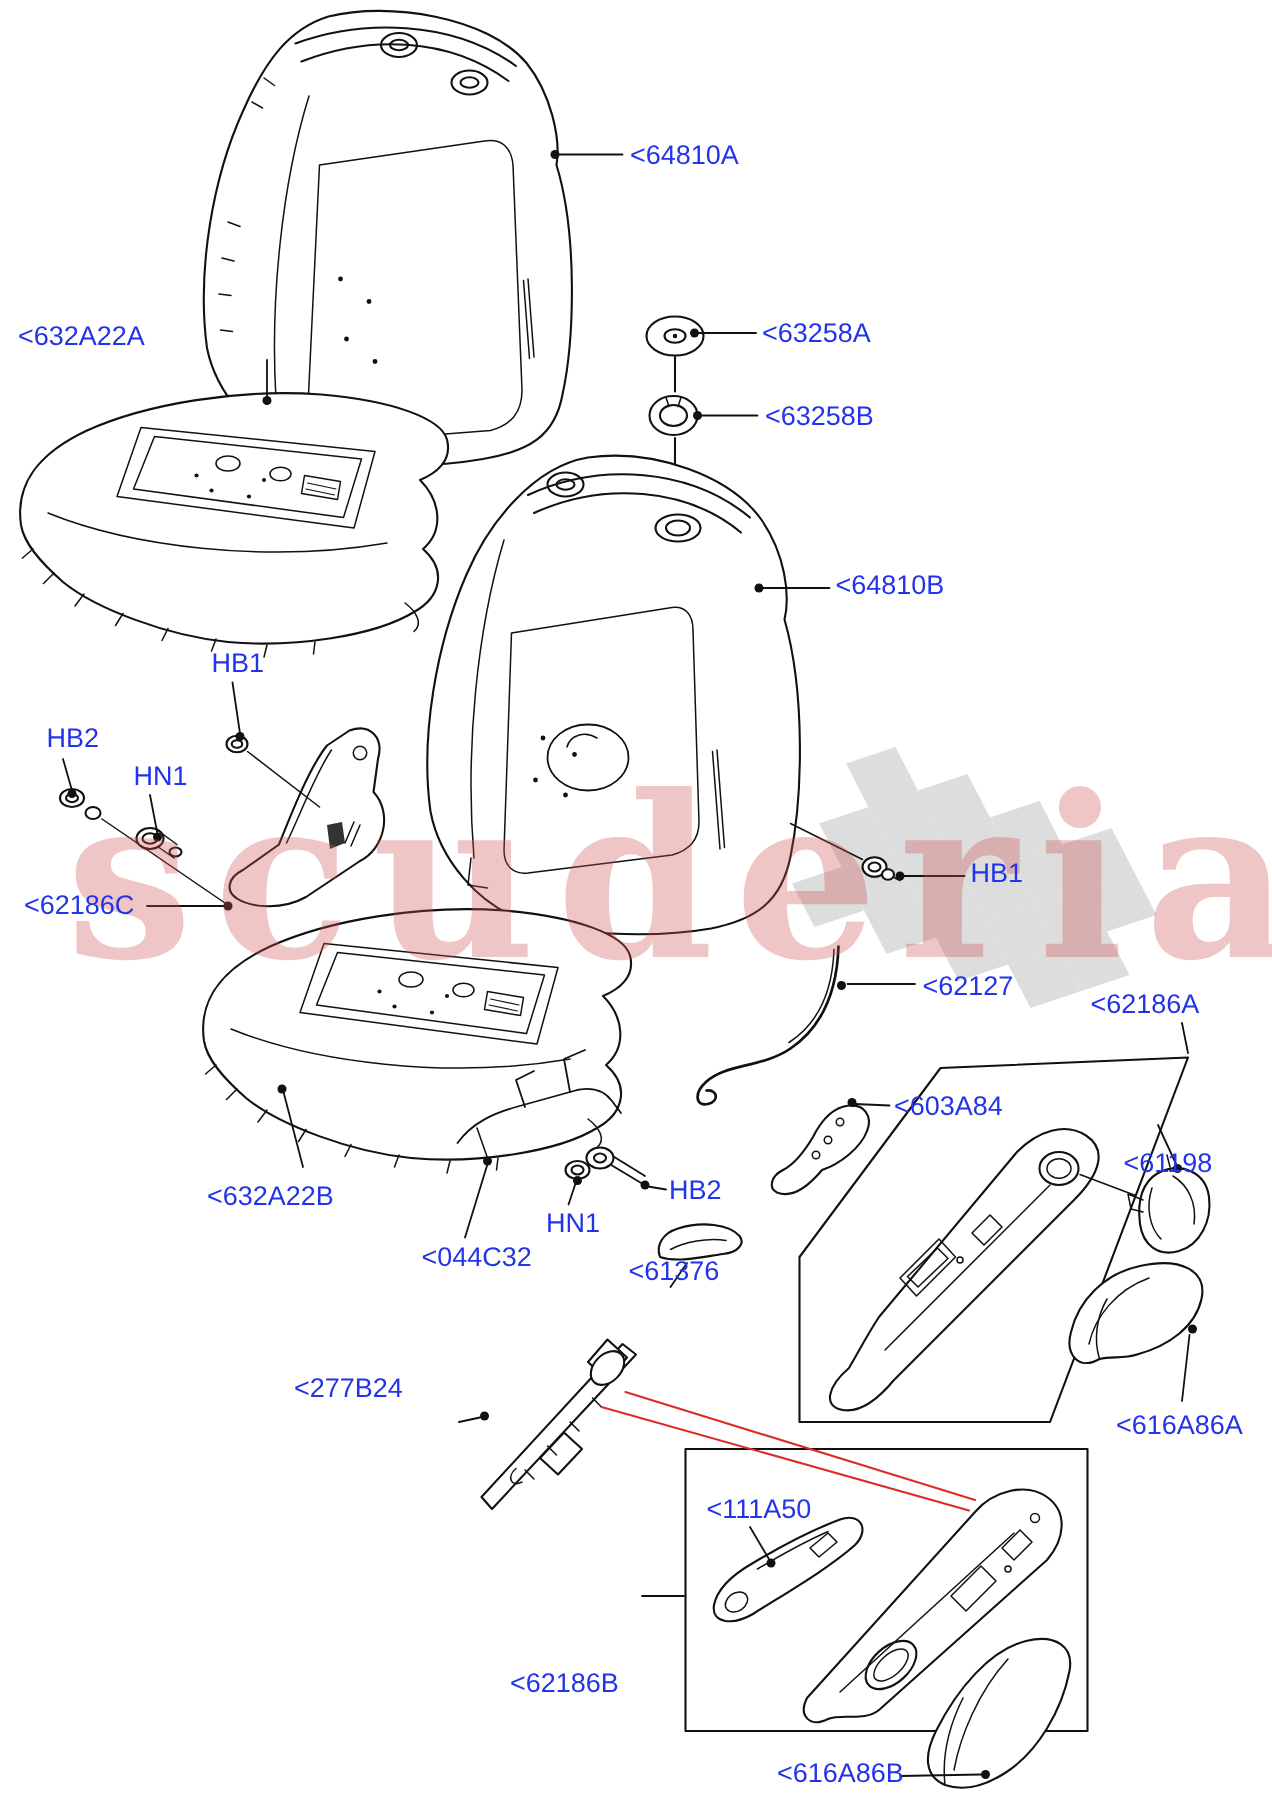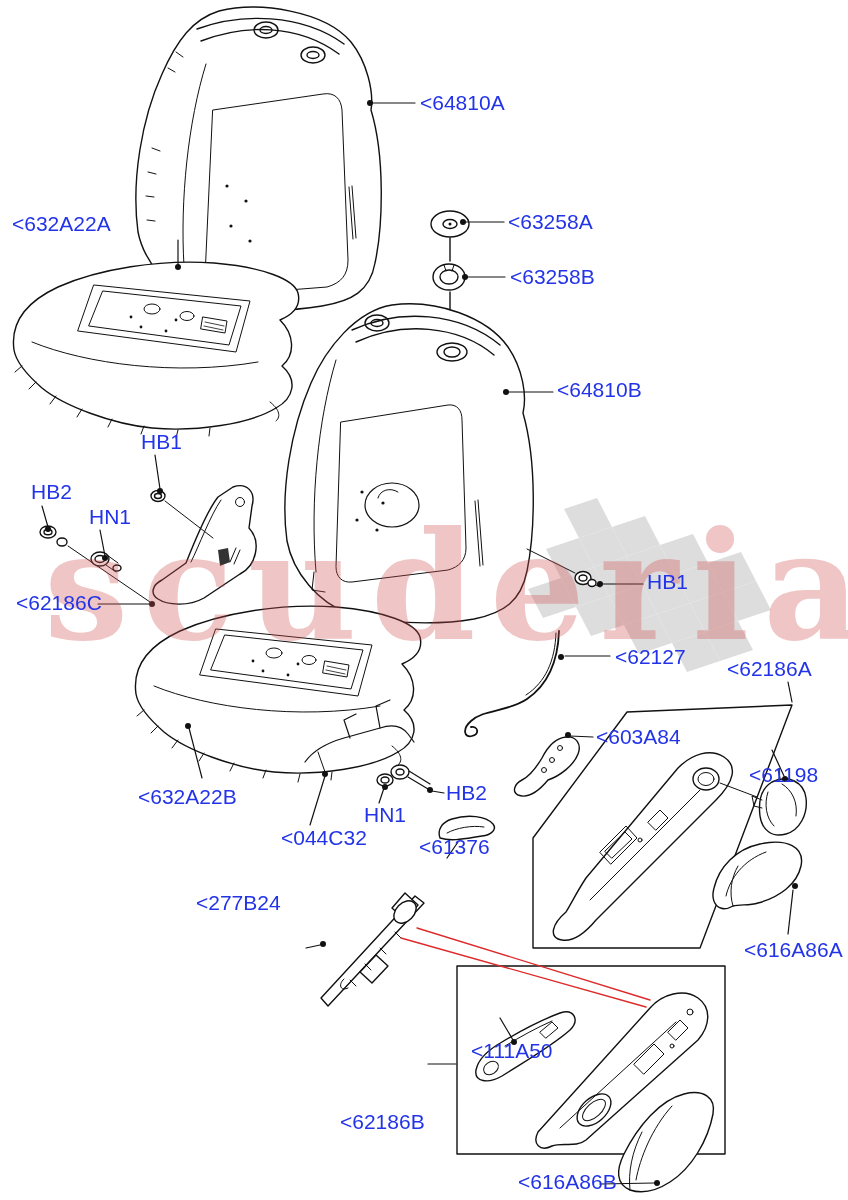--- a/index.html
+++ b/index.html
@@ -1,19 +1,19 @@
 <!DOCTYPE html>
 <html style="--label-blue: #2233e8; --line: #111111; --red: #dd2a2a; --flag-gray: #d9d9d9; --brand-pink: rgba(206,80,80,0.33); --subtext-gray: #d8d8d8;"><head>
 <meta charset="utf-8">
 <style>
   html,body{margin:0;padding:0;background:#fff;}
   #canvas{position:relative;width:848px;height:1200px;background:#fff;overflow:hidden;
           font-family:"Liberation Sans",sans-serif;}
   #canvas svg{position:absolute;left:0;top:0;}
-  .part-label{position:absolute;font-size:21px;line-height:22px;color:var(--label-blue,#2233e8);
+  .part-label{position:absolute;font-size:18px;line-height:22px;color:var(--label-blue,#2233e8);
               white-space:nowrap;cursor:pointer;}
   .wm-brand{position:absolute;left:44px;top:498px;font-family:"DejaVu Serif",serif;font-weight:bold;
             font-size:150px;letter-spacing:14px;color:var(--brand-pink,rgba(206,80,80,.33));
             pointer-events:none;user-select:none;}
   .wm-sub{position:absolute;left:66px;top:626px;font-family:"DejaVu Serif",serif;
           font-size:60px;letter-spacing:28px;color:var(--subtext-gray,#d8d8d8);
           pointer-events:none;user-select:none;}
 </style>
 </head>
 <body>
@@ -308,19 +308,19 @@
 <div class="part-label" style="left:647px;top:571px">HB1</div>
 <div class="part-label" style="left:615px;top:646px">&lt;62127</div>
 <div class="part-label" style="left:727px;top:658px">&lt;62186A</div>
 <div class="part-label" style="left:596px;top:726px">&lt;603A84</div>
 <div class="part-label" style="left:749px;top:764px">&lt;61198</div>
 <div class="part-label" style="left:138px;top:786px">&lt;632A22B</div>
 <div class="part-label" style="left:281px;top:827px">&lt;044C32</div>
 <div class="part-label" style="left:364px;top:804px">HN1</div>
 <div class="part-label" style="left:446px;top:782px">HB2</div>
 <div class="part-label" style="left:419px;top:836px">&lt;61376</div>
-<div class="part-label" style="left:196px;top:892px">&lt;277B24</div>
-<div class="part-label" style="left:471px;top:1040px">&lt;111A50</div>
+<div class="part-label" style="left:196px;top:914px">&lt;277B24</div>
+<div class="part-label" style="left:471px;top:995px">&lt;111A50</div>
 <div class="part-label" style="left:340px;top:1111px">&lt;62186B</div>
 <div class="part-label" style="left:744px;top:939px">&lt;616A86A</div>
 <div class="part-label" style="left:518px;top:1171px">&lt;616A86B</div>
 
 </div>
 
 </body></html>

